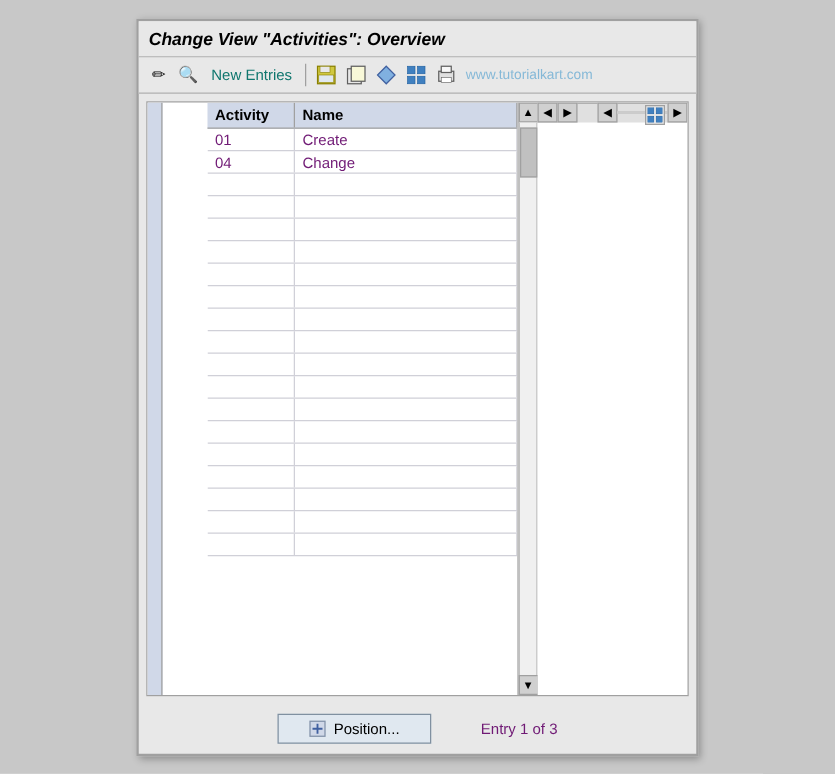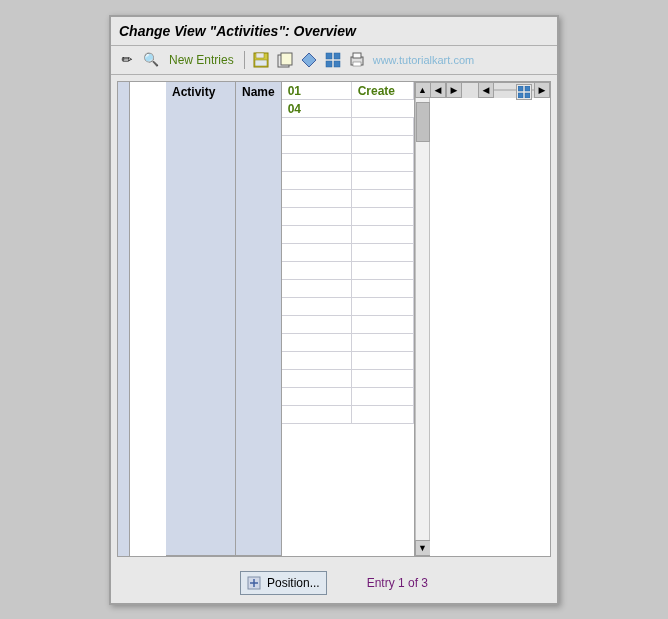--- a/index.html
+++ b/index.html
@@ -54,21 +54,21 @@
       height: 18px;
       background: #a0a0a0;
       margin: 0 2px;
     }
     .new-entries-btn {
       background: #e8e8e8;
       border: none;
       padding: 2px 4px;
       font-size: 12px;
       cursor: pointer;
-      color: #4d7c0f;
+      color: #0f766e;
       font-weight: normal;
     }
     .watermark {
       color: #4499cc;
       font-size: 11px;
       opacity: 0.6;
       margin-left: 2px;
     }
     .content-area {
       flex: 1;
@@ -82,21 +82,21 @@
       display: flex;
       position: relative;
       border: 1px solid #a0a0a0;
       background: #ffffff;
       overflow: hidden;
     }
     .table-inner {
       flex: 1;
       overflow: hidden;
       display: flex;
-      flex-direction: row;
+      flex-direction: column;
       padding-left: 36px;
     }
     .table-header {
       display: grid;
       grid-template-columns: 70px 1fr;
       background: #d0d8e8;
       border-bottom: 1px solid #a0a0a0;
     }
     .table-header-cell {
       padding: 3px 6px;
@@ -112,25 +112,24 @@
     .table-row {
       display: grid;
       grid-template-columns: 70px 1fr;
       border-bottom: 1px solid #d0d0d8;
       height: 18px;
     }
     .table-cell {
       padding: 1px 6px;
       font-size: 12px;
       border-right: 1px solid #d0d0d8;
-      color: #4d7c0f;
+      color: #701a75;
       overflow: hidden;
       white-space: nowrap;
       line-height: 16px;
-      font-weight: bold;
     }
     .row-selector {
       width: 12px;
       background: #d0d8e8;
       border-right: 1px solid #a0a0a0;
       flex-shrink: 0;
     }
     .table-with-selector {
       display: flex;
       flex: 1;
@@ -216,21 +215,21 @@
     .footer {
       padding: 8px 10px;
       display: flex;
       align-items: center;
       justify-content: center;
       gap: 40px;
     }
     .position-btn {
       background: #e0e8f0;
       border: 1px solid #8090a0;
-      padding: 4px 6px;
+      padding: 4px 24px;
       font-size: 12px;
       cursor: pointer;
       display: flex;
       align-items: center;
       gap: 6px;
     }
     .entry-info {
       font-size: 12px;
       color: #701a75;
     }
@@ -309,20 +308,21 @@
             <div class="table-header-cell">Name</div>
           </div>
 
           <div class="table-body" id="table-body">
               <div class="table-row">
                 <div class="table-cell">01</div>
                 <div class="table-cell">Create</div>
               </div>
               <div class="table-row">
                 <div class="table-cell">04</div>
+                <div class="table-cell">Change</div>
               </div>
               <div class="table-row">
                 <div class="table-cell"></div>
                 <div class="table-cell"></div>
               </div>
               <div class="table-row">
                 <div class="table-cell"></div>
                 <div class="table-cell"></div>
               </div>
               <div class="table-row">

